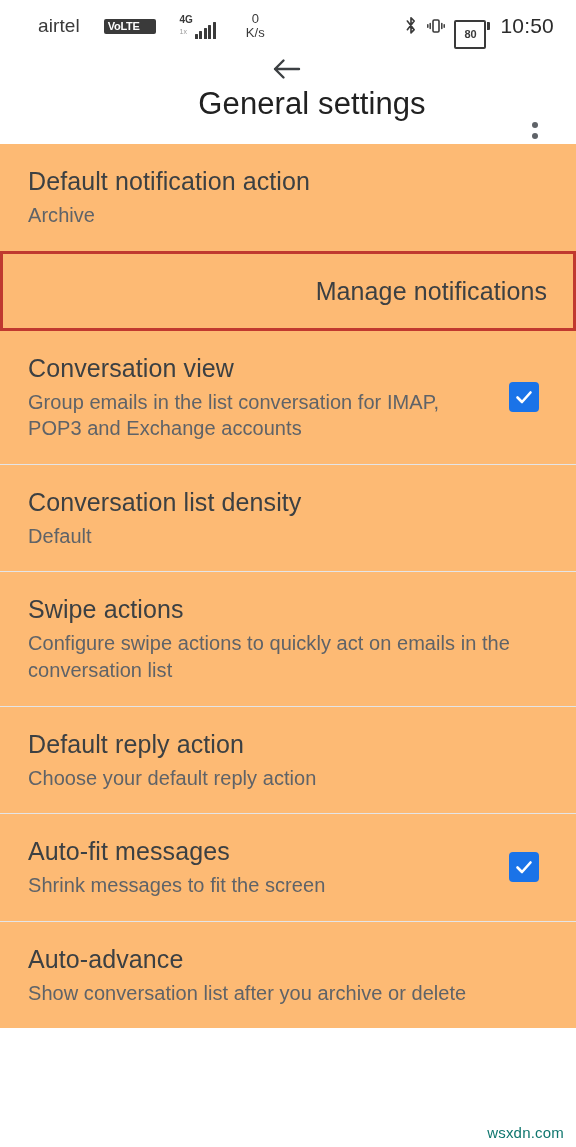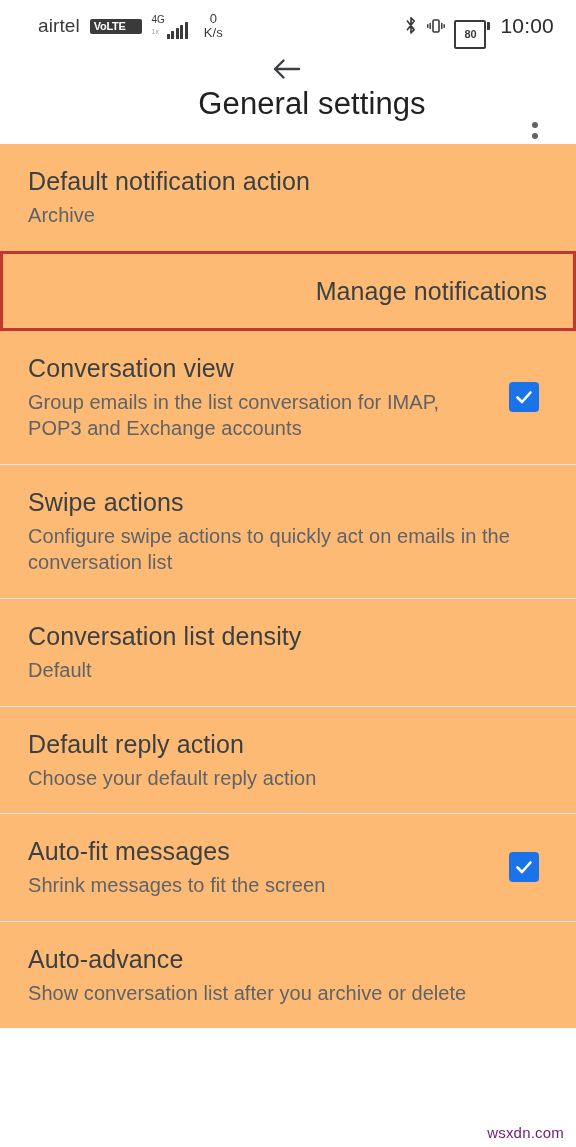--- a/index.html
+++ b/index.html
@@ -23,21 +23,21 @@
     height: 52px;
     display: flex;
     align-items: center;
     justify-content: space-between;
     padding: 0 22px 0 38px;
     background: #ffffff;
   }
   .status-left {
     display: flex;
     align-items: center;
-    gap: 10px;
+    gap: 24px;
   }
   .carrier {
     font-size: 19px;
     color: #3a3a3a;
     letter-spacing: 0.1px;
     font-family: "Liberation Sans", sans-serif;
   }
   .volte-badge {
     background: #3a3a3a;
     color: #ffffff;
@@ -51,21 +51,21 @@
   .net-group {
     display: flex;
     align-items: flex-end;
     gap: 1px;
     position: relative;
     height: 26px;
   }
   .net-label {
     font-size: 10px;
     color: #3a3a3a;
-    font-weight: normal;
+    font-weight: bold;
     line-height: 1;
     align-self: flex-start;
     margin-top: 2px;
   }
   .net-sub {
     position: absolute;
     left: 0px;
     bottom: 4px;
     font-size: 7px;
     color: #9a9a9a;
@@ -247,21 +247,21 @@
   .row-block.highlight-block {
     margin: 0;
   }
 
   
   .watermark {
     position: absolute;
     right: 12px;
     bottom: 6px;
     font-size: 15px;
-    color: #701a75;
+    color: #0f766e;
     letter-spacing: 0.2px;
     font-family: "Liberation Sans", sans-serif;
   }
 </style>
 </head>
 <body>
 
 <div id="screen">
 
   <div class="status-bar">
@@ -297,21 +297,21 @@
           <path d="M4.2 7.5 L4.2 12.5 M1.8 8.8 L1.8 11.2" stroke="#3a3a3a" stroke-width="1.5" stroke-linecap="round"></path>
           <path d="M15.8 7.5 L15.8 12.5 M18.2 8.8 L18.2 11.2" stroke="#3a3a3a" stroke-width="1.5" stroke-linecap="round"></path>
         </svg>
       </span>
       <span class="battery">
         <span class="battery-body">
           <span class="battery-level">80</span>
         </span>
         <span class="battery-tip"></span>
       </span>
-      <span class="clock">10:00</span>
+      <span class="clock">10:50</span>
     </div>
   </div>
 
   <div class="app-bar">
     <div class="back-btn">
       <span>
         <svg width="34" height="34" viewBox="0 0 34 34" aria-hidden="true">
           <path d="M30 17 H6 M14.5 8.5 L6 17 L14.5 25.5" fill="none" stroke="#3c4043" stroke-width="2.4" stroke-linecap="round" stroke-linejoin="round"></path>
         </svg>
       </span>
@@ -352,31 +352,31 @@
                 <path d="M4.5 11.5 L9 16 L17.5 6.5" fill="none" stroke="#ffffff" stroke-width="2.6" stroke-linecap="round" stroke-linejoin="round"></path>
               </svg>
             </span>
           </div>
         </div>
         <div class="divider"></div>
       </div>
       <div class="row-block">
         <div class="setting-row">
           <div class="texts">
+            <div class="setting-title">Conversation list density</div>
+            <div class="setting-sub">Default</div>
+          </div>
+        </div>
+        <div class="divider"></div>
+      </div>
+      <div class="row-block">
+        <div class="setting-row">
+          <div class="texts">
             <div class="setting-title">Swipe actions</div>
             <div class="setting-sub">Configure swipe actions to quickly act on emails in the conversation list</div>
-          </div>
-        </div>
-        <div class="divider"></div>
-      </div>
-      <div class="row-block">
-        <div class="setting-row">
-          <div class="texts">
-            <div class="setting-title">Conversation list density</div>
-            <div class="setting-sub">Default</div>
           </div>
         </div>
         <div class="divider"></div>
       </div>
       <div class="row-block">
         <div class="setting-row">
           <div class="texts">
             <div class="setting-title">Default reply action</div>
             <div class="setting-sub">Choose your default reply action</div>
           </div>

